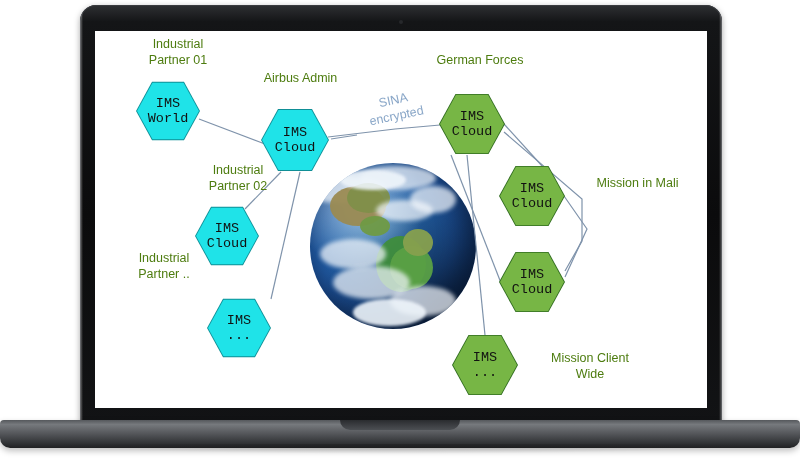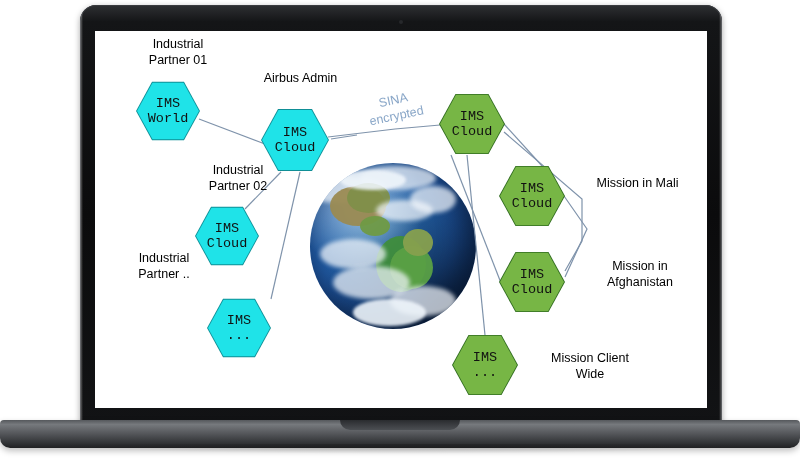--- a/index.html
+++ b/index.html
@@ -118,21 +118,21 @@
   .hex-border {
     position:absolute;
     clip-path: polygon(25% 3%, 75% 3%, 100% 50%, 75% 97%, 25% 97%, 0% 50%);
   }
   .hex-border-cyan  { background:#0f8f96; }
   .hex-border-green { background:#2f6b1f; }
 
   
   .label {
     position: absolute;
-    color: #000000;
+    color: #4d7c0f;
     font-size: 12.5px;
     line-height: 1.25;
     text-align: center;
     font-family: "Liberation Sans", sans-serif;
     white-space: pre-line;
   }
   #label-sina {
     transform: rotate(-12deg);
     transform-origin: center center;
     color: #8aa7c8;
@@ -230,34 +230,33 @@
       <div class="hex hex-green" style="left:358px;top:303px;width:64px;height:62px;">
         <span class="hex-line">IMS</span>
         <span class="hex-line">...</span>
       </div>
 
       <div class="label" style="left:28px;top:6px;width:110px;">Industrial
 Partner 01</div>
 
       <div class="label" style="left:148px;top:40px;width:115px;">Airbus Admin</div>
 
+      <div class="label" style="left:320px;top:22px;width:130px;">German Forces</div>
 
       <div class="label" id="label-sina" style="left:255px;top:62px;width:90px;">SINA
 encrypted</div>
 
       <div class="label" style="left:88px;top:132px;width:110px;">Industrial
 Partner 02</div>
 
       <div class="label" style="left:14px;top:220px;width:110px;">Industrial
 Partner ..</div>
 
       <div class="label" style="left:480px;top:145px;width:125px;">Mission in Mali</div>
 
-      <div class="label" style="left:485px;top:228px;width:120px;">Mission in
-Afghanistan</div>
 
       <div class="label" style="left:430px;top:320px;width:130px;">Mission Client
 Wide</div>
 
     </div>
   </div>
 
   <div id="laptop-base">
     <div id="laptop-base-notch"></div>
   </div>

